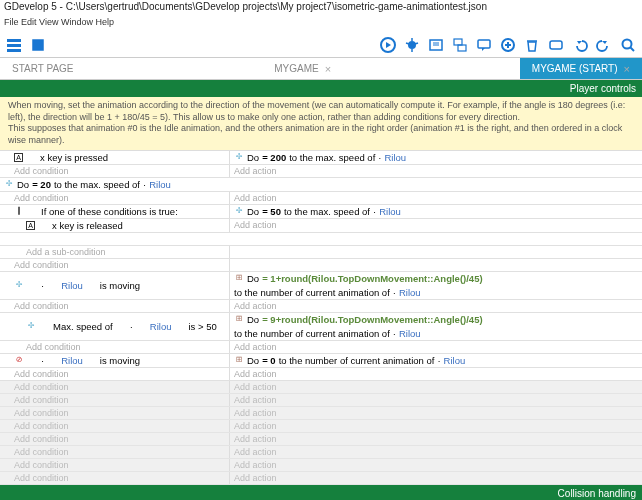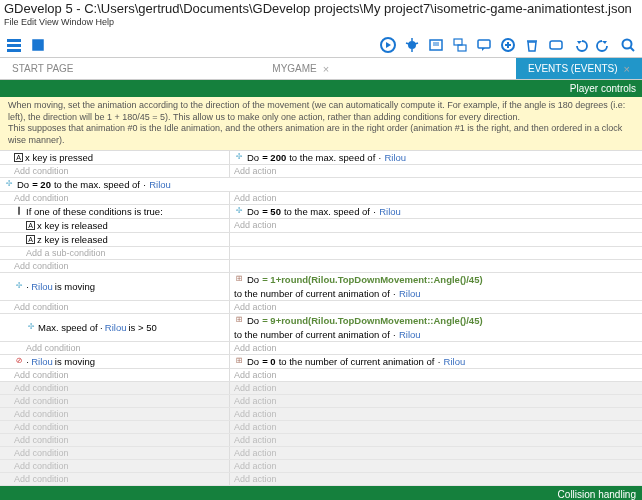--- a/index.html
+++ b/index.html
@@ -1,38 +1,38 @@
 <!DOCTYPE html>
 <html><head>
 <meta charset="utf-8">
 <style>
 * { margin: 0; padding: 0; box-sizing: border-box; font-family: "Segoe UI", Arial, sans-serif; }
 body { background: #e8e8e8; width: 642px; height: 500px; overflow: hidden; font-size: 10px; }
 
-.titlebar { background: #fff; height: 16px; padding: 1px 4px; font-size: 13px; color: #222; }
+.titlebar { background: #fff; height: 16px; padding: 1px 4px; font-size: 10px; color: #222; }
 .menubar { background: #fff; height: 16px; padding: 1px 4px; font-size: 9px; }
 .menubar span { color: #333; }
 
 .toolbar-row { background: #fff; height: 26px; display: flex; align-items: center; justify-content: space-between; padding: 0 4px; border-bottom: 1px solid #ccc; }
 .toolbar-left { display: flex; gap: 4px; }
 .toolbar-right { display: flex; gap: 4px; }
 .tb-btn { width: 20px; height: 20px; display: flex; align-items: center; justify-content: center; cursor: pointer; border-radius: 2px; }
 .tb-icon { width: 16px; height: 16px; }
 
 .tabbar { background: #fff; height: 22px; display: flex; border-bottom: 1px solid #ccc; font-size: 10px; justify-content: space-between; }
 .tab { padding: 3px 12px; color: #888; display: flex; align-items: center; gap: 6px; cursor: pointer; }
 .tab-close { color: #aaa; font-size: 11px; }
 .tab.active { background: #2196c9; color: #fff; }
 
 .events { height: calc(500px - 16px - 16px - 26px - 22px); overflow-y: auto; background: #e6e6e6; }
 .section-header { background: #15803d; color: #fff; padding: 3px 6px; font-size: 10px; font-weight: 500; text-align: right; }
 .note { background: #fff8cc; color: #555; font-size: 9px; padding: 3px 8px; line-height: 1.3; border-bottom: 1px solid #ddd; }
 
 .ev-row { display: flex; background: #fff; border-bottom: 1px solid #e0e0e0; min-height: 13px; font-size: 9.5px; }
-.ev-cond { width: 230px; padding: 1px 12px 1px 14px; border-right: 1px solid #ddd; display: flex; align-items: center; gap: 2px; flex-wrap: wrap; }
+.ev-cond { width: 230px; padding: 1px 12px 1px 14px; border-right: 1px solid #ddd; display: flex; align-items: center; gap: 17px; flex-wrap: wrap; }
 .ev-act { flex: 1; padding: 1px 4px; display: flex; align-items: center; gap: 3px; flex-wrap: wrap; }
 .ev-cond.sub { padding-left: 26px; }
 .add { color: #aaa; font-size: 9px; }
 .bold-txt { font-weight: bold; }
 .obj-link { color: #3a6fc0; font-weight: normal; }
 .expr { color: #5a8a3a; }
 .ico { width: 10px; height: 10px; display: inline-flex; align-items: center; justify-content: center; font-size: 8px; line-height: 1; }
 .ico-box { border: 1px solid #333; width: 9px; height: 9px; font-size: 7px; }
 .ico-move { color: #5ac; }
 .ico-anim { color: #a76; }
@@ -150,21 +150,21 @@
 
 <div class="tabbar">
   <div class="tab">
       <span>START PAGE</span>
     </div>
   <div class="tab">
       <span>MYGAME</span>
       <span class="tab-close">×</span>
     </div>
   <div class="tab active">
-      <span>EVENTS (EVENTS)</span>
+      <span>MYGAME (START)</span>
       <span class="tab-close">×</span>
     </div>
 </div>
 
 <div class="events">
 
   <div class="section-header">Player controls</div>
 
   <div class="note">
     <div>When moving, set the animation according to the direction of the movement (we can automatically compute it. For example, if the angle is 180 degrees (i.e: left), the direction will be 1 + 180/45 = 5). This allow us to make only one action, rather than adding conditions for every direction.</div>
@@ -217,24 +217,20 @@
     </div>
   </div>
   <div class="ev-row or-row">
     <div class="ev-cond sub">
       <span class="ico ico-box">A</span>
       <span>x key is released</span>
     </div>
     <div class="ev-act add">Add action</div>
   </div>
   <div class="ev-row or-row">
-    <div class="ev-cond sub">
-      <span class="ico ico-box">A</span>
-      <span>z key is released</span>
-    </div>
     <div class="ev-act"></div>
   </div>
   <div class="ev-row or-row">
     <div class="ev-cond sub add">Add a sub-condition</div>
     <div class="ev-act"></div>
   </div>
   <div class="ev-row">
     <div class="ev-cond add">Add condition</div>
     <div class="ev-act"></div>
   </div>

